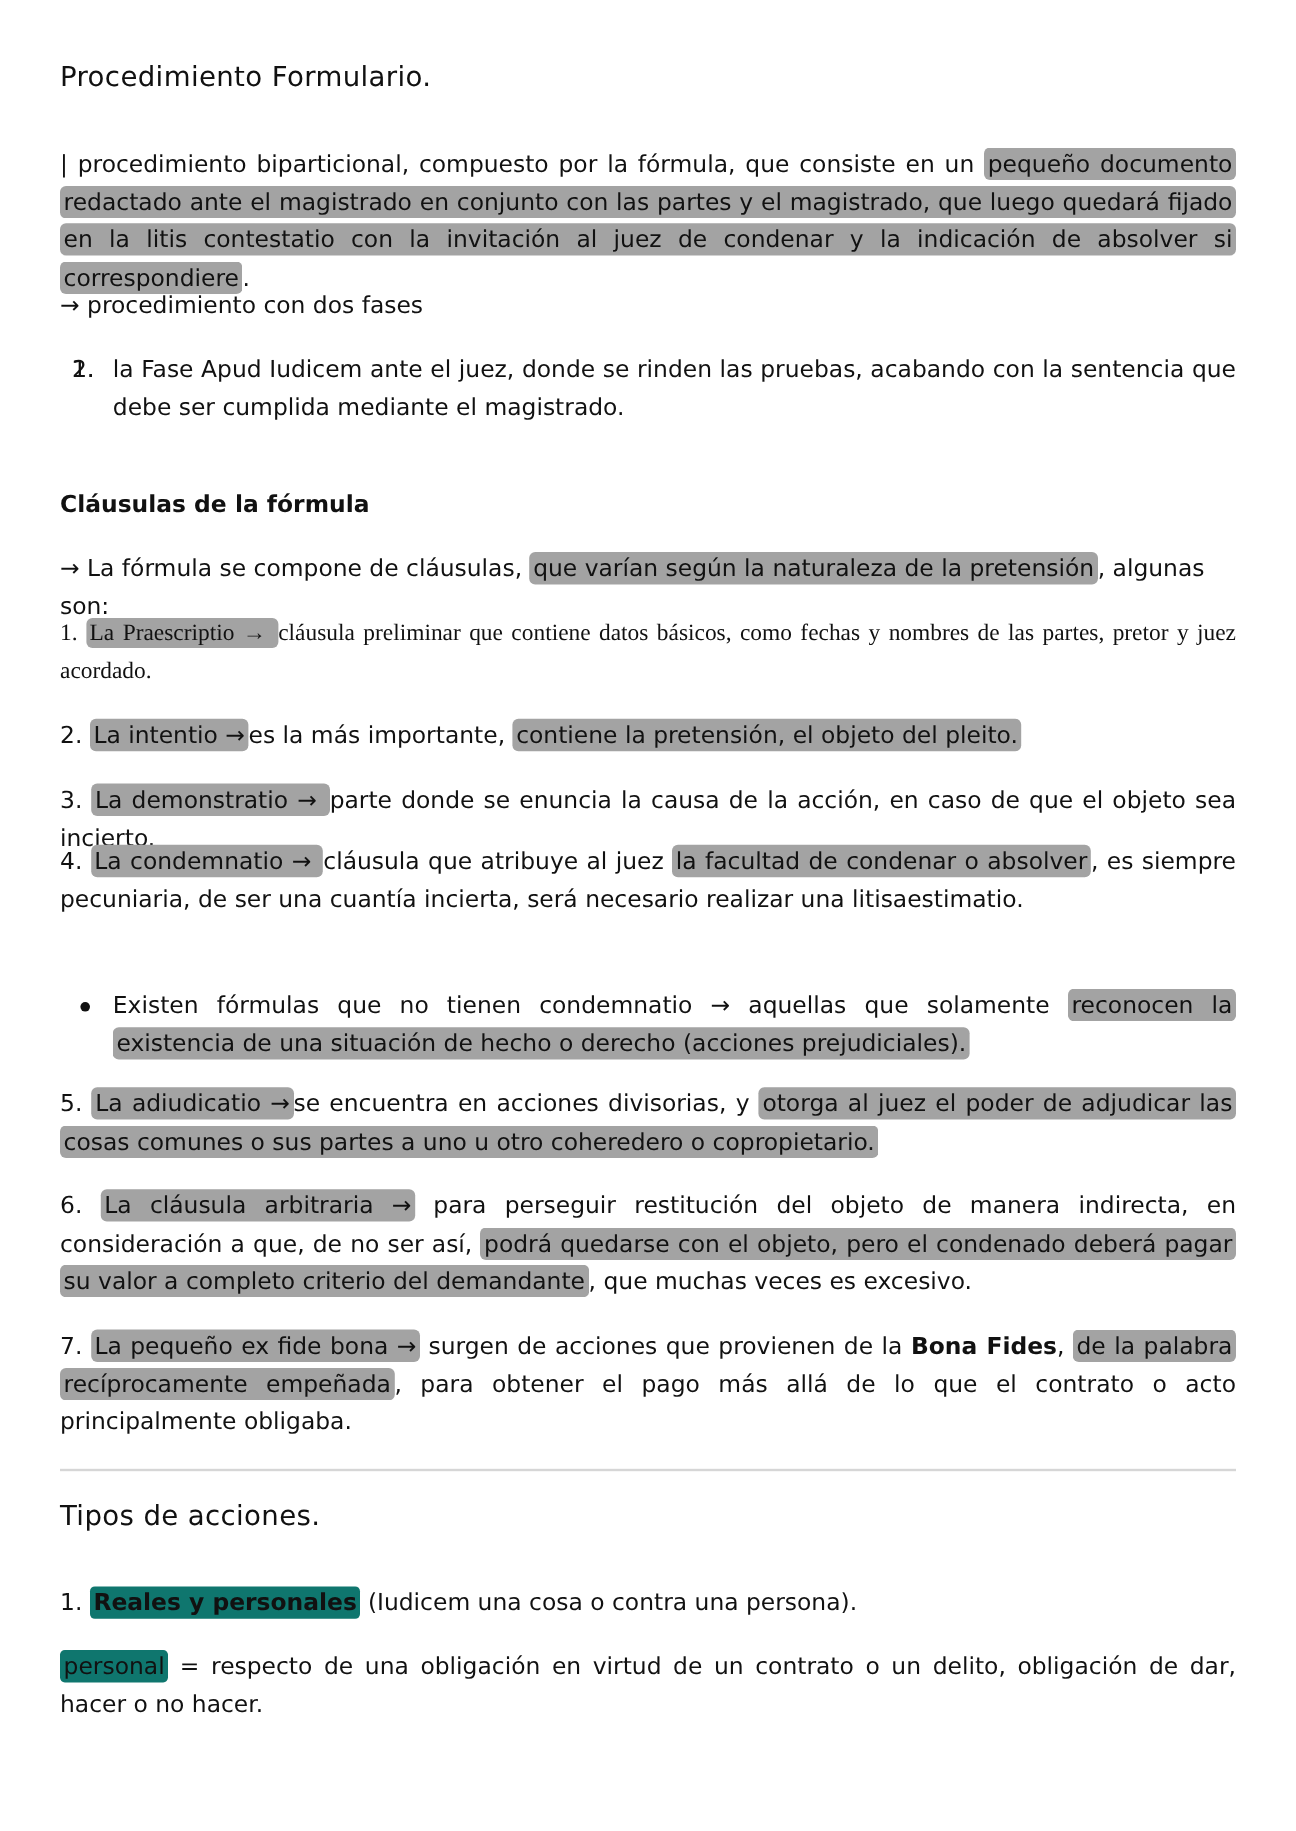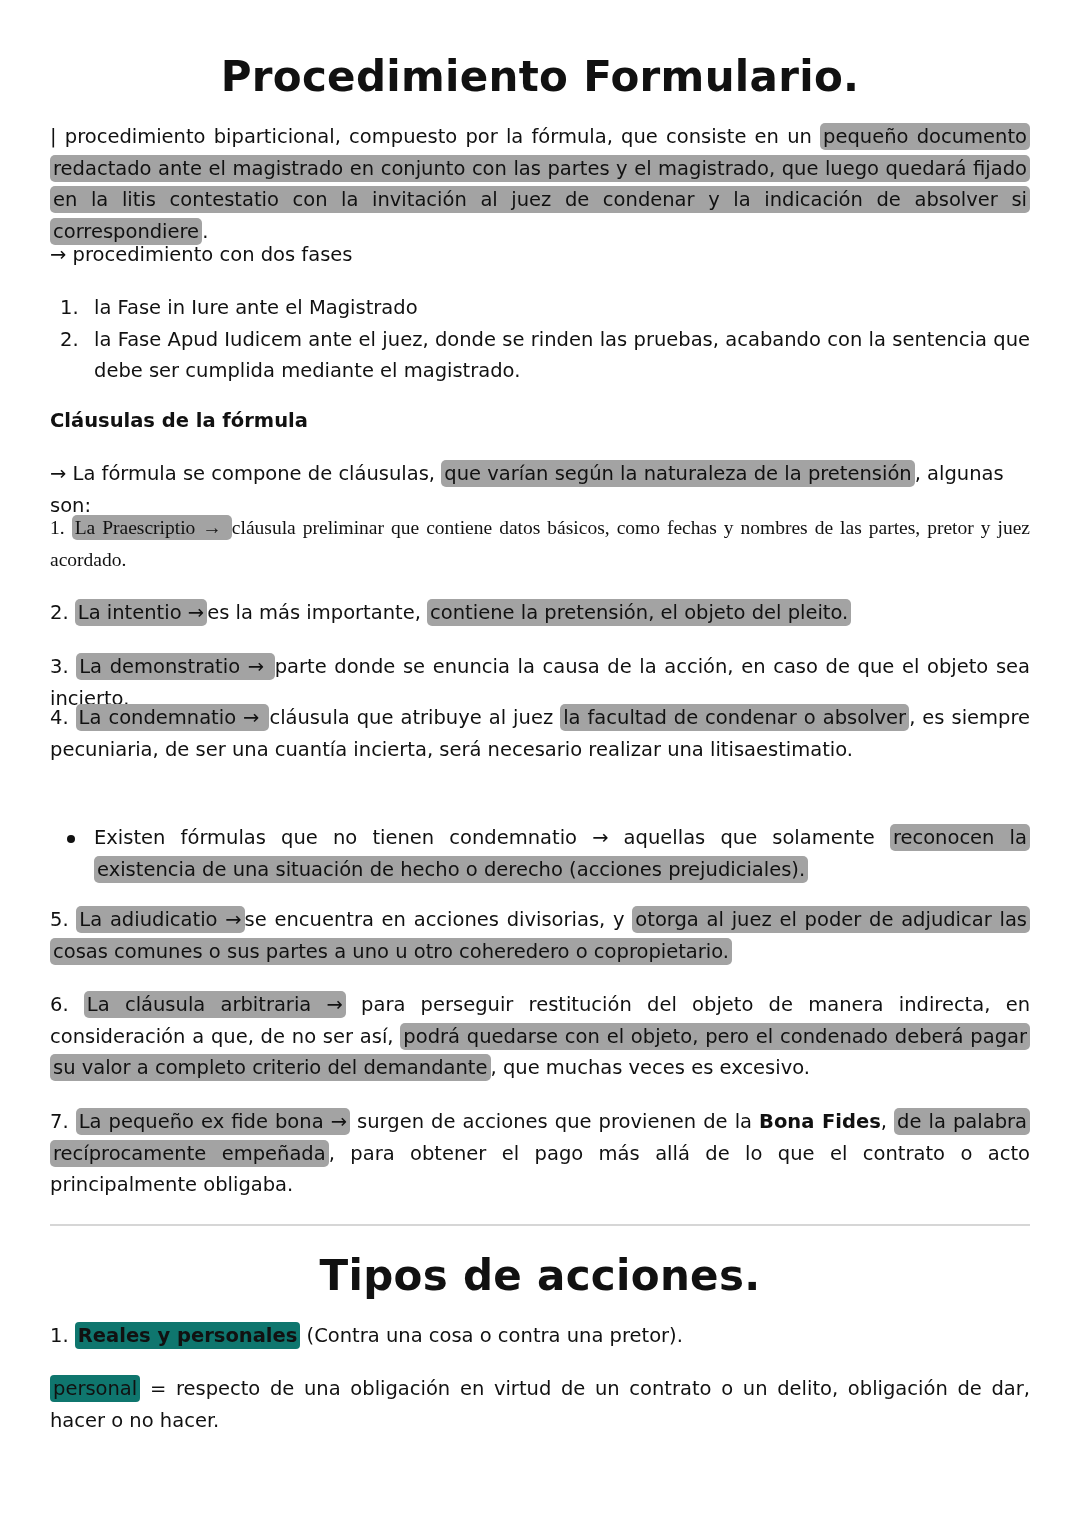--- a/index.html
+++ b/index.html
@@ -2,22 +2,22 @@
 <html><head>
 <meta charset="utf-8">
 <style>
   html, body { margin: 0; padding: 0; background: #ffffff; }
   body {
     width: 1080px; height: 1526px; overflow: hidden; position: relative;
     font-family: "DejaVu Sans", sans-serif; color: #111111;
   }
   .page { position: absolute; left: 50px; top: 0; width: 980px; }
   .title {
-    position: absolute; left: 0; width: 980px; text-align: center;
-    font-size: 42px; font-weight: bold; letter-spacing: 0.3px; color: #111;
+    position: absolute; left: 0; width: 980px; 
+    font-size: 23px; font-weight: normal; letter-spacing: 0.3px; color: #111;
   }
   .block { position: absolute; left: 0; width: 980px; font-size: 19.5px; line-height: 31.5px; }
   .just { text-align: justify; text-align-last: left; }
   .hl { background: #a3a3a3; border-radius: 5px; padding: 2px 3px; box-decoration-break: clone; -webkit-box-decoration-break: clone; }
   .hlg { background: #0f766e; border-radius: 4px; padding: 2px 3px; box-decoration-break: clone; -webkit-box-decoration-break: clone; }
   b { font-weight: bold; margin-top: 33px; }
   .ol { position: absolute; left: 0; width: 980px; font-size: 19.5px; line-height: 31.5px; }
   .ol .li { position: relative; padding-left: 44px; text-align: justify; text-align-last: left; }
   .ol .num { position: absolute; left: 10px; top: 0; }
   .bullet { position: absolute; left: 0; width: 980px; font-size: 19.5px; line-height: 31.5px; padding-left: 44px; box-sizing: border-box; text-align: justify; text-align-last: left; }
@@ -33,21 +33,20 @@
 
   <div class="block just" style="top:121px;">
     <span>| procedimiento biparticional, compuesto por la fórmula, que consiste en un </span><span class="hl">pequeño documento redactado ante el magistrado en conjunto con las partes y el magistrado, que luego quedará fijado en la litis contestatio con la invitación al juez de condenar y la indicación de absolver si correspondiere</span><span>.</span>
   </div>
 
   <div class="block" style="top:239px;">→  procedimiento con dos fases</div>
 
   <div class="ol" style="top:292px;">
     <div class="li">
       <span class="num">1.</span>
-      <span>la Fase in Iure ante el Magistrado</span>
     </div>
     <div class="li">
       <span class="num">2.</span>
       <span>la Fase Apud Iudicem ante el juez, donde se rinden las pruebas, acabando con la sentencia que debe ser cumplida mediante el magistrado.</span>
     </div>
   </div>
 
   <div class="block" style="top:405px;font-weight:bold;">Cláusulas de la fórmula</div>
 
   <div class="block" style="top:458px;">
@@ -85,20 +84,20 @@
 
   <div class="block just" style="top:1106px;">
     <span>7.</span> <span class="hl">La pequeño ex fide bona →</span><span> surgen de acciones que provienen de la </span><b>Bona Fides</b><span>, </span><span class="hl">de la palabra recíprocamente empeñada</span><span>, para obtener el pago más allá de lo que el contrato o acto principalmente obligaba.</span>
   </div>
 
   <div class="divider" style="top:1224px;"></div>
 
   <div class="title" style="top:1251px;">Tipos de acciones.</div>
 
   <div class="block" style="top:1320px;">
-    <span>1. </span><b class="hlg">Reales y personales</b><span> (Contra una cosa o contra una pretor).</span>
+    <span>1. </span><b class="hlg">Reales y personales</b><span> (Iudicem una cosa o contra una persona).</span>
   </div>
 
   <div class="block just" style="top:1373px;">
     <span class="hlg">personal</span><span> = respecto de una obligación en virtud de un contrato o un delito, obligación de dar, hacer o no hacer.</span>
   </div>
 
 </div>
 
 </body></html>

